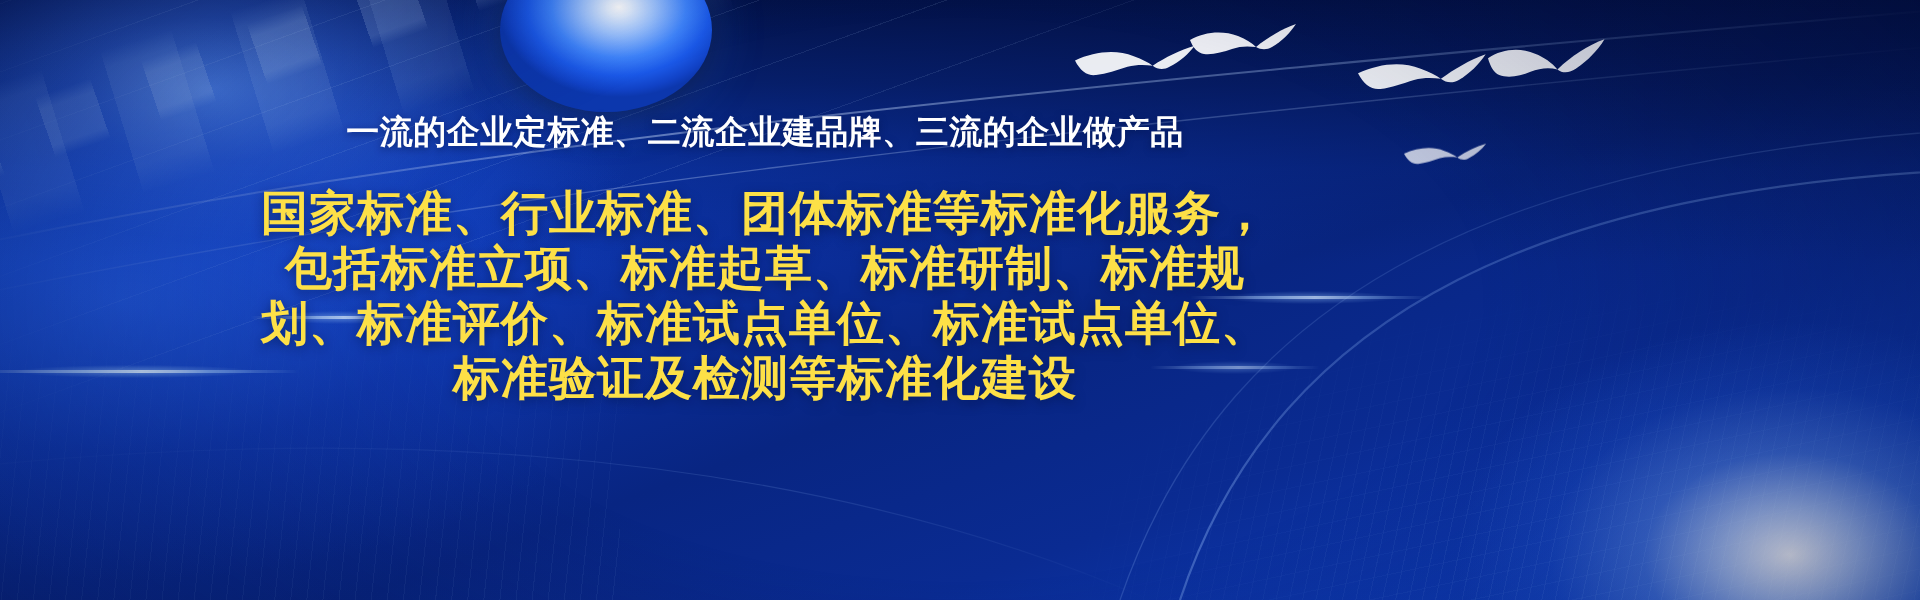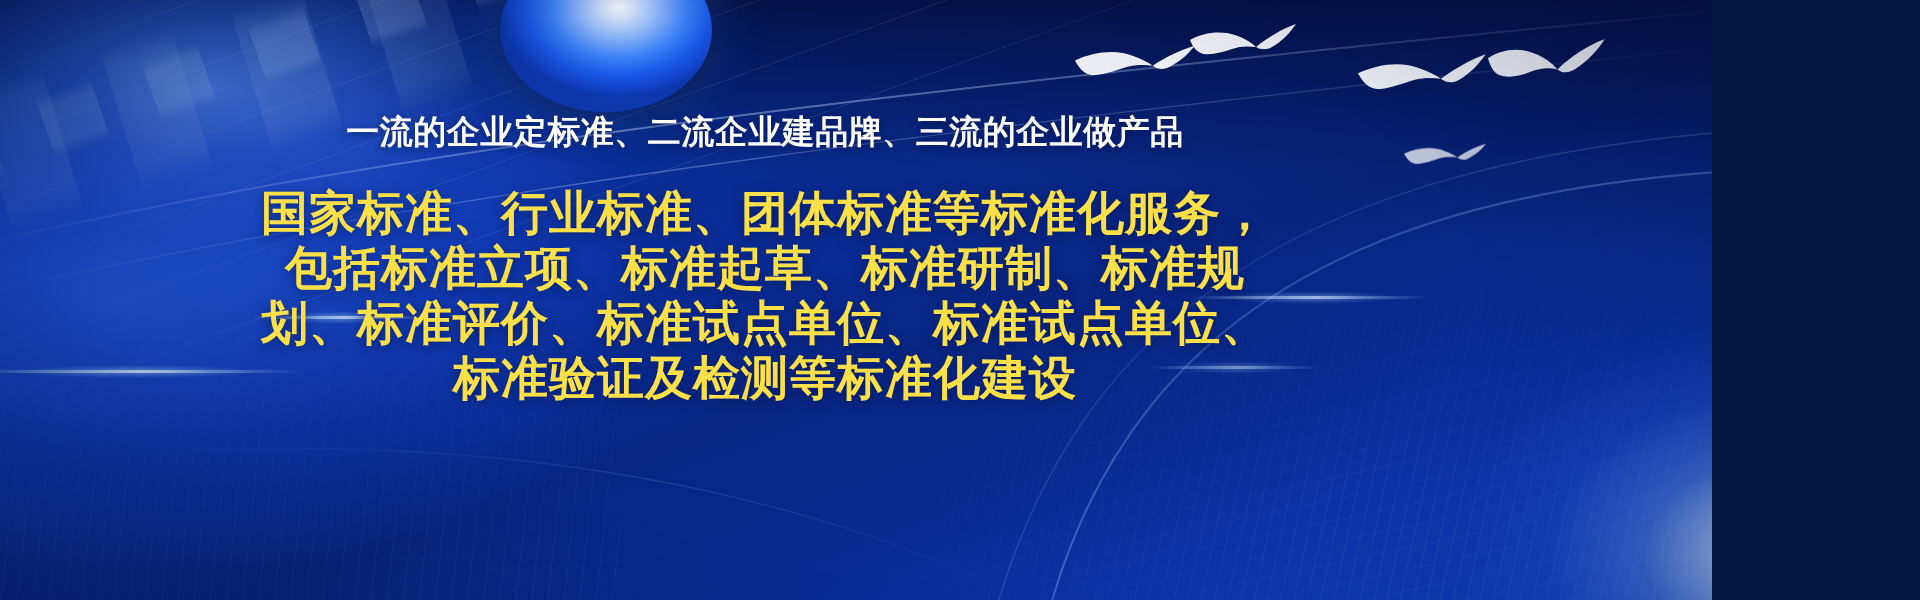--- a/index.html
+++ b/index.html
@@ -1,21 +1,21 @@
 <!DOCTYPE html>
 <html lang="zh"><head>
 <meta charset="utf-8">
 <title>Banner</title>
 <style>
   html,body{margin:0;padding:0;background:#04173f;}
   *{box-sizing:border-box;}
 
   #banner{
     position:relative;
-    width:1712px;
+    width:1920px;
     height:600px;
     overflow:hidden;
     font-family:"Liberation Sans","DejaVu Sans",sans-serif;
     background:#0a2f8f;
   }
 
   
   .layer{position:absolute;inset:0;}
 
   .bg-base{

